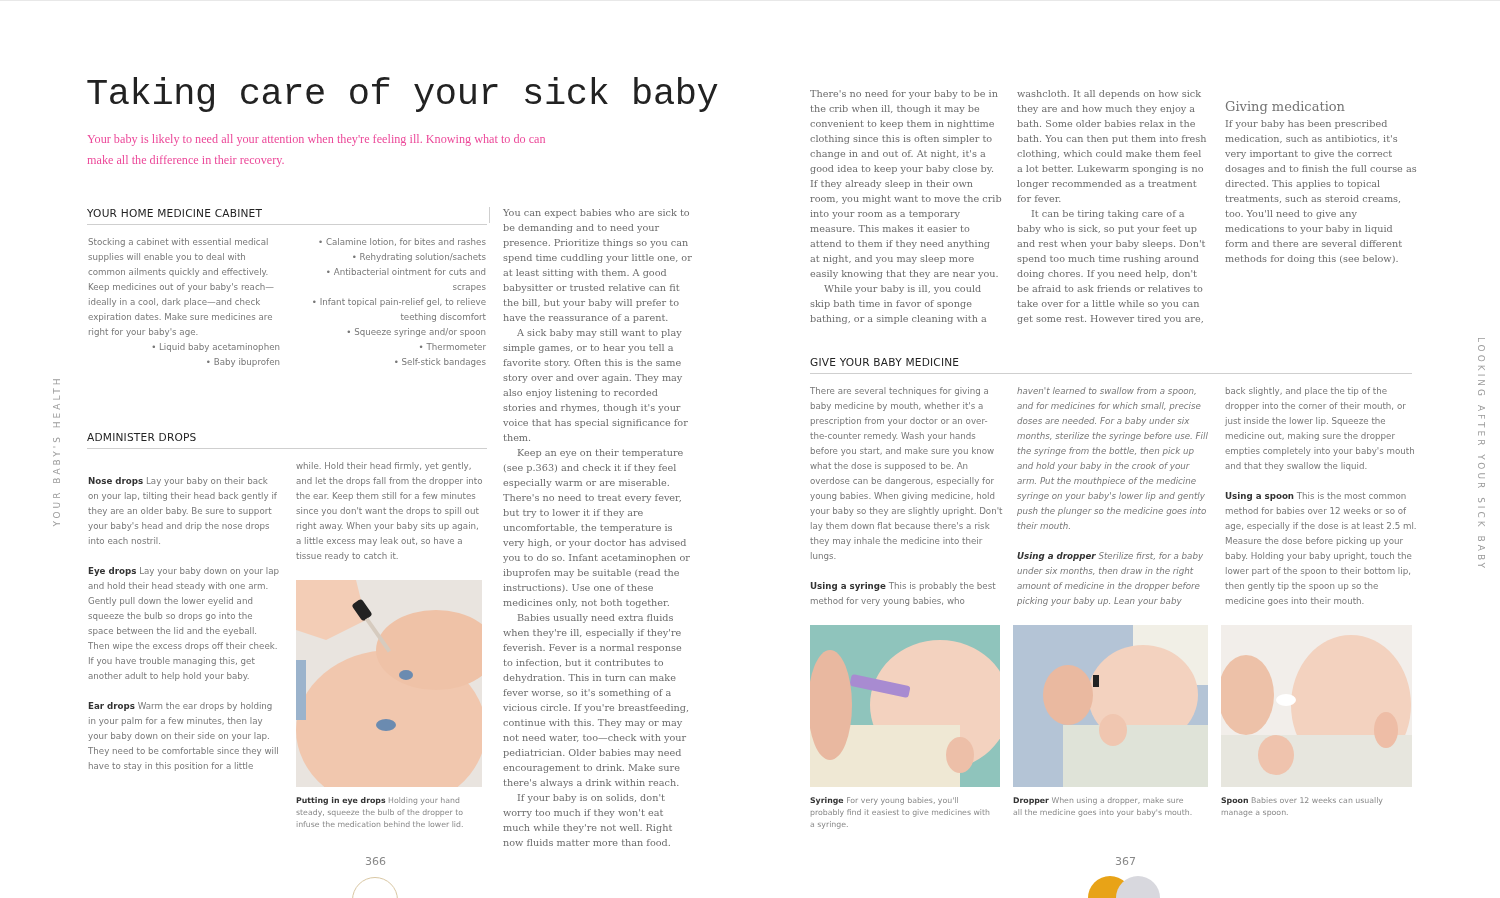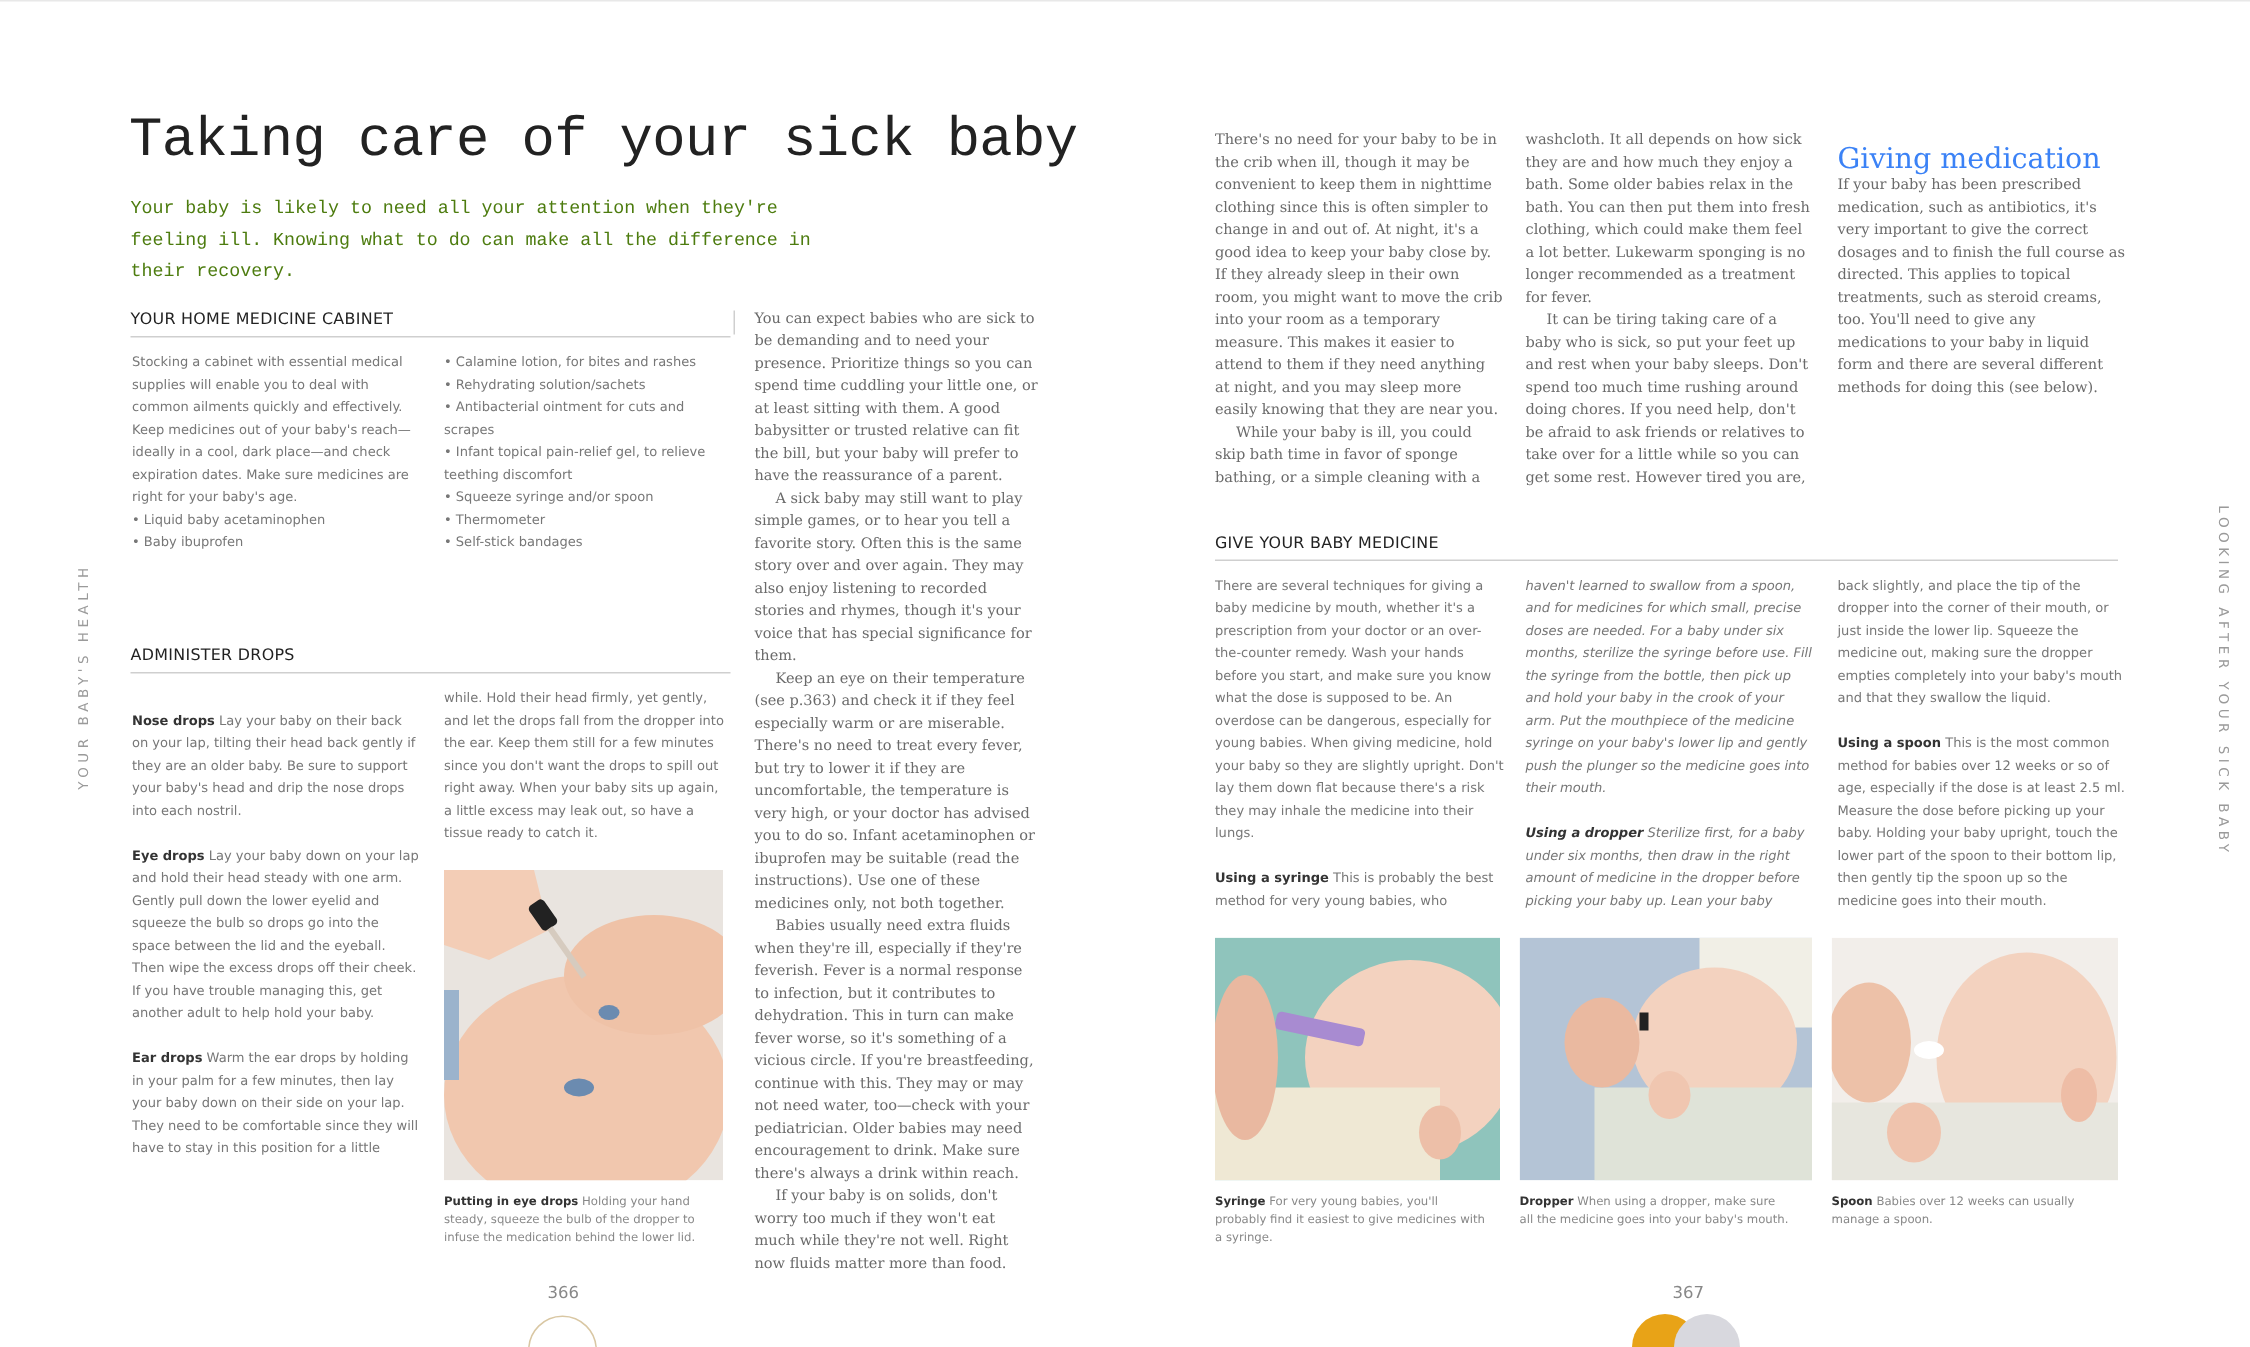--- a/index.html
+++ b/index.html
@@ -2,29 +2,29 @@
 <html><head>
 <meta charset="utf-8">
 <style>
   html, body { margin:0; padding:0; }
   body { width:1500px; height:898px; background:#fbfbfb; position:relative; overflow:hidden; font-family:"DejaVu Sans", sans-serif; color:#555; }
   .spread { position:absolute; left:0; top:0; width:1500px; height:898px; background:#fff; border-top:1px solid #e8e8e8; }
   .page { position:absolute; top:0; height:898px; }
   .page.left { left:0; width:750px; }
   .page.right { left:750px; width:750px; }
   .title { position:absolute; left:86px; top:72px; font-size:37px; color:#222; font-family:Liberation Mono, monospace; font-weight:300; letter-spacing:-0.4px; white-space:nowrap; }
-  .intro { position:absolute; left:87px; top:128px; width:460px; font-size:12.2px; line-height:21px; color:#4d7c0f; font-family:Liberation Mono, monospace; }
+  .intro { position:absolute; left:87px; top:128px; width:460px; font-size:12.2px; line-height:21px; color:#ec4899; font-family:Liberation Serif, serif; }
   .sec-head { position:absolute; font-size:10.6px; color:#222; letter-spacing:0.2px; padding-bottom:5px; border-bottom:1px solid #cfcfcf; }
   .body-sans { position:absolute; font-size:8.7px; line-height:15px; color:#777; }
   .body-sans b { color:#333; font-weight:bold; }
   .body-serif { position:absolute; font-family:"DejaVu Serif", serif; font-size:9.7px; line-height:15px; color:#6a6a6a; }
   .body-serif p { margin:0; text-indent:14px; }
   .body-serif p.first { text-indent:0; }
-  .sub-head { font-family:"DejaVu Serif", serif; font-size:19px; color:#3b82f6; margin:13px 0 2px; }
-  .list { margin:0; padding:0; list-style:none; }
+  .sub-head { font-family:"DejaVu Serif", serif; font-size:13px; color:#737373; margin:13px 0 2px; }
+  .list { margin:0; padding:0; list-style:none;text-align:right; }
   .list li::before { content:"• "; }
   .photo { position:absolute; overflow:hidden; }
   .caption { position:absolute; font-size:7.8px; line-height:12px; color:#888; }
   .caption b { color:#333; }
   .side-tab { position:absolute; font-size:9px; letter-spacing:3px; color:#9a9a9a; white-space:nowrap; }
   .folio { position:absolute; top:854px; font-size:11px; color:#888; font-family:"DejaVu Sans", sans-serif; }
   .rule-v { position:absolute; width:1px; background:#cfcfcf; }
 </style>
 </head>
 <body>

